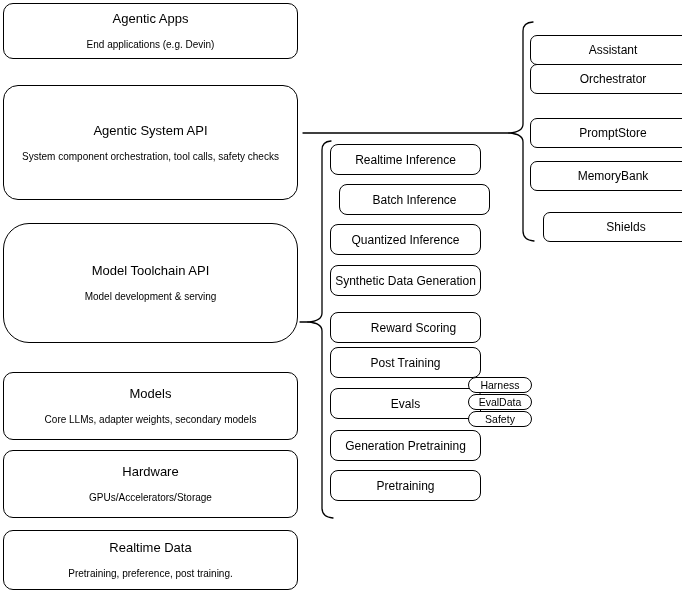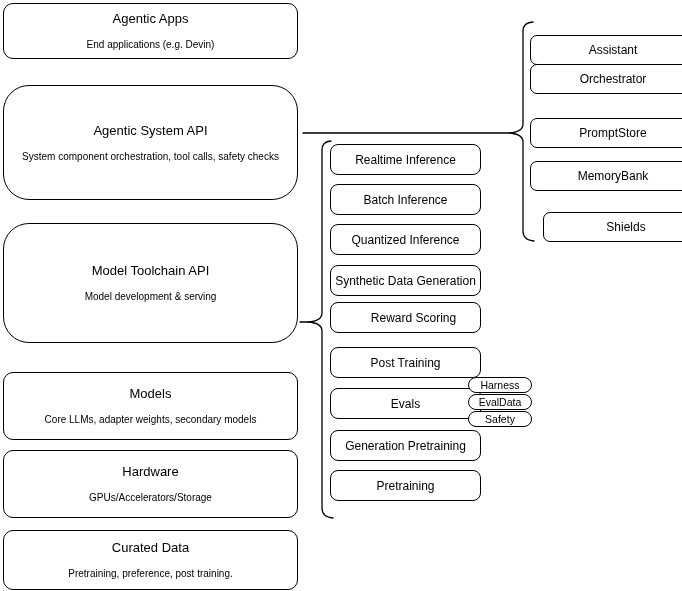--- a/index.html
+++ b/index.html
@@ -77,58 +77,58 @@
     <path d="M 331 141 Q 322 141.5 322 150 L 322 313 Q 322 321 308 322 Q 322 323 322 331 L 322 508 Q 322 517 333 518"></path>
 
     <path d="M 533 22 Q 523 22.5 523 31 L 523 124 Q 523 132 509 133 Q 523 134 523 142 L 523 231 Q 523 240 534 241"></path>
   </svg>
 
   <div class="node lbox" style="top:3px; height:56px;">
     <div class="title">Agentic Apps</div>
     <div class="subtitle">End applications (e.g. Devin)</div>
   </div>
 
-  <div class="node lbox bigr" style="top:85px; height:115px;">
+  <div class="node lbox bigr" style="top:85px; height:115px;border-radius:15px;">
     <div class="title">Agentic System API</div>
     <div class="subtitle">System component orchestration, tool calls, safety checks</div>
   </div>
 
   <div class="node lbox bigr" style="top:223px; height:120px;">
     <div class="title">Model Toolchain API</div>
     <div class="subtitle">Model development &amp; serving</div>
   </div>
 
   <div class="node lbox" style="top:372px; height:68px;">
     <div class="title">Models</div>
     <div class="subtitle">Core LLMs, adapter weights, secondary models</div>
   </div>
 
   <div class="node lbox" style="top:450px; height:68px;">
     <div class="title">Hardware</div>
     <div class="subtitle">GPUs/Accelerators/Storage</div>
   </div>
 
   <div class="node lbox" style="top:530px; height:60px;">
-    <div class="title">Curated Data</div>
+    <div class="title">Realtime Data</div>
     <div class="subtitle">Pretraining, preference, post training.</div>
   </div>
 
   <div class="node mbox" style="top:144px;">
     <div class="label">Realtime Inference</div>
   </div>
-  <div class="node mbox" style="top:184px;">
+  <div class="node mbox" style="top:184px;margin-left:9px;">
     <div class="label">Batch Inference</div>
   </div>
   <div class="node mbox" style="top:224px;">
     <div class="label">Quantized Inference</div>
   </div>
   <div class="node mbox" style="top:265px;">
     <div class="label">Synthetic Data Generation</div>
   </div>
-  <div class="node mbox" style="top:302px;padding-left:16px;">
+  <div class="node mbox" style="top:312px;padding-left:16px;">
     <div class="label">Reward Scoring</div>
   </div>
   <div class="node mbox" style="top:347px;">
     <div class="label">Post Training</div>
   </div>
   <div class="node mbox" style="top:388px;">
     <div class="label">Evals</div>
   </div>
   <div class="node mbox" style="top:430px;">
     <div class="label">Generation Pretraining</div>

